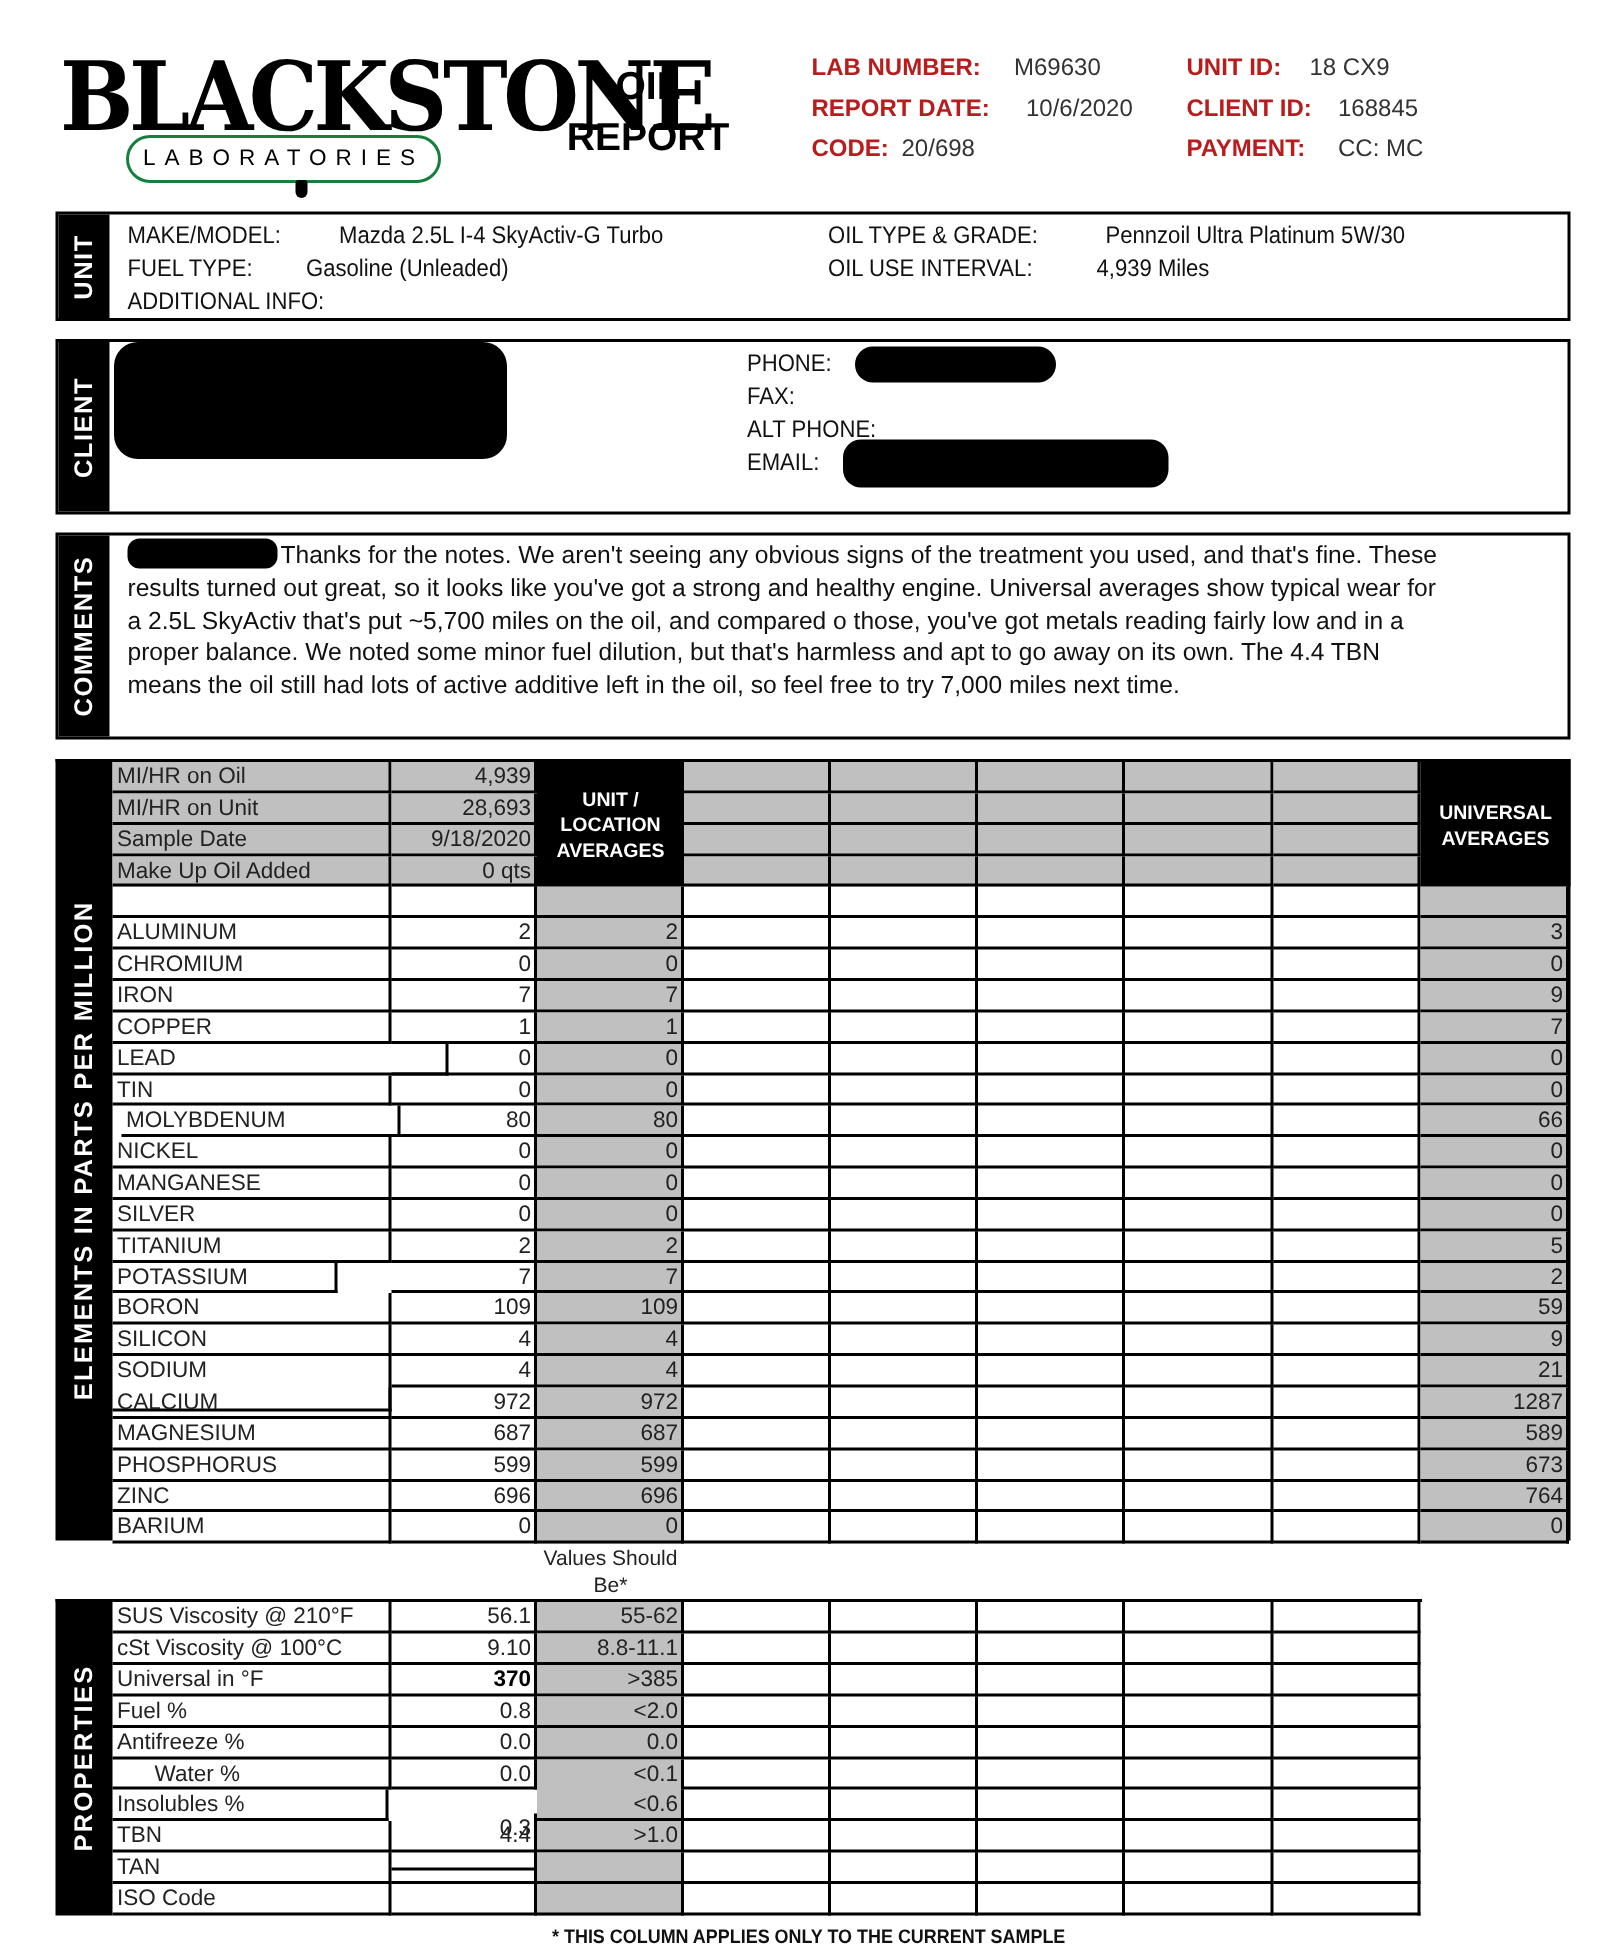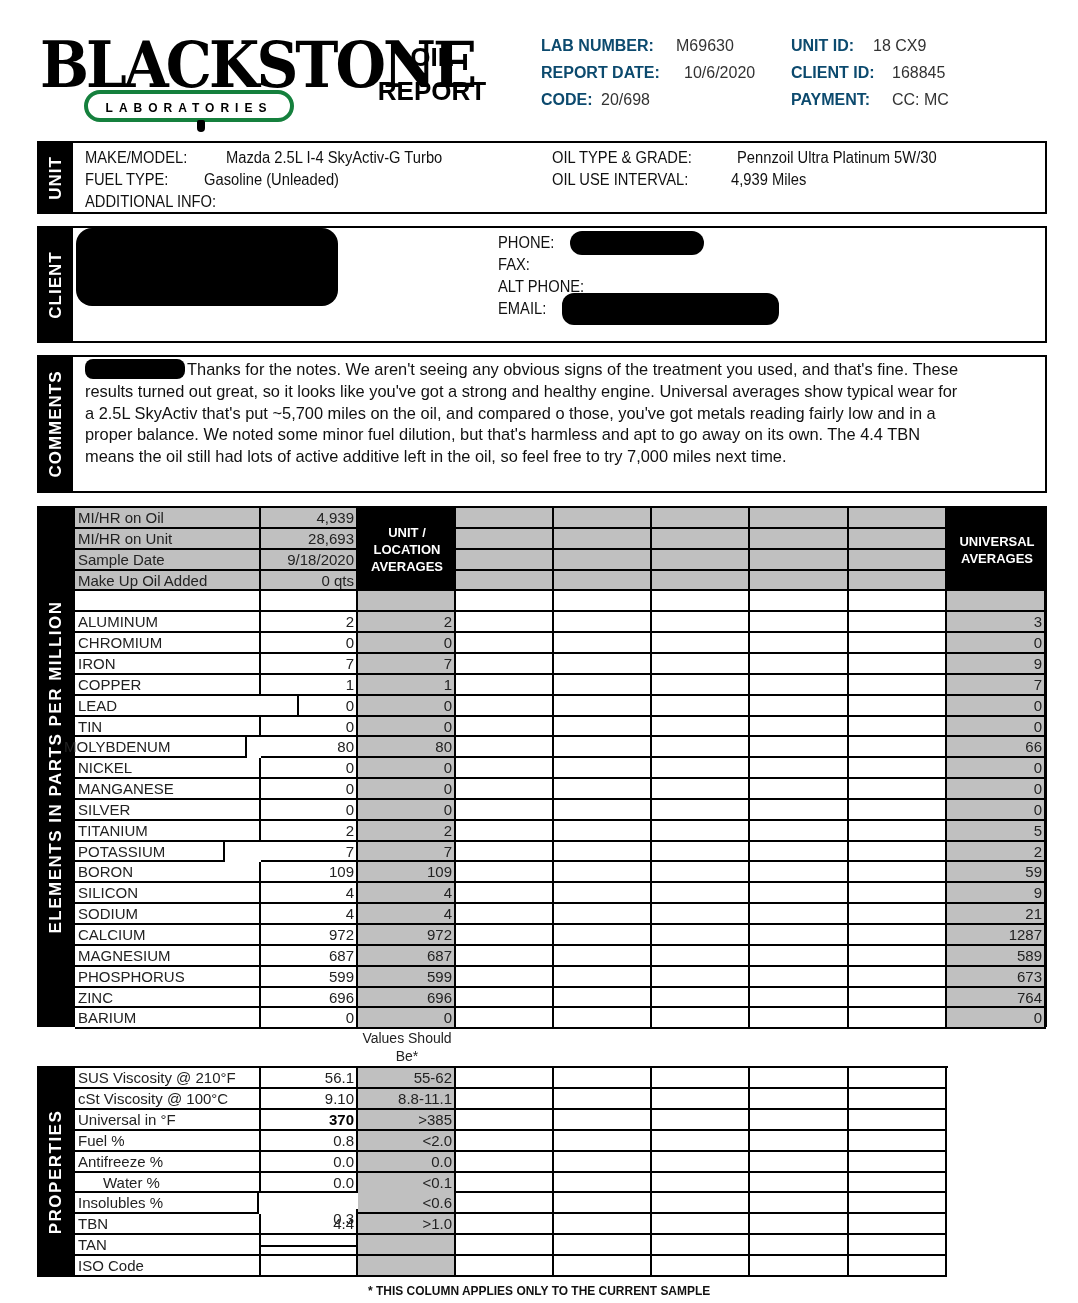--- a/index.html
+++ b/index.html
@@ -2,26 +2,26 @@
 <html><head>
 <meta charset="utf-8">
 <style>
   * { box-sizing: border-box; margin: 0; padding: 0; }
   html, body { width: 1078px; height: 1303px; background: #ffffff; overflow: hidden; }
   body { position: relative; font-family: "Liberation Sans", sans-serif; color: #1a1a1a; }
 
   
   .logo { position: absolute; left: 40px; top: 26px; width: 292px; height: 108px; }
   .logo-main { position: absolute; left: 0; top: 0; width: 292px; font-family: "DejaVu Serif", serif; font-weight: bold; font-size: 58px; letter-spacing: -3px; line-height: 70px; color: #000; transform: scaleY(1.1); transform-origin: top left; white-space: nowrap; }
-  .logo-sub { position: absolute; left: 44px; top: 64px; width: 210px; height: 32px; border: 4px solid #15803d; border-radius: 16px; background: #fff; font-size: 12px; letter-spacing: 6px; text-align: center; line-height: 28px; font-weight: bold; color: #000; }
+  .logo-sub { position: absolute; left: 44px; top: 64px; width: 210px; height: 32px; border: 2px solid #15803d; border-radius: 16px; background: #fff; font-size: 15px; letter-spacing: 6px; text-align: center; line-height: 28px; font-weight: normal; color: #000; }
   .logo-drop { position: absolute; left: 157px; top: 94px; width: 8px; height: 12px; background: #000; border-radius: 2px 2px 4px 4px; }
   .report-title { position: absolute; left: 372px; top: 40px; width: 120px; text-align: center; font-weight: bold; font-size: 26px; line-height: 34px; color: #000; }
 
   .info { position: absolute; font-size: 16px; line-height: 20px; white-space: nowrap; }
-  .info .lbl { font-weight: bold; color: #0c4a6e; }
+  .info .lbl { font-weight: bold; color: #b91c1c; }
   .info .val { color: #333; }
 
   
   .box { position: absolute; left: 37px; width: 1010px; border: 2px solid #000; }
   .side { position: absolute; left: 0; top: 0; bottom: 0; width: 34px; background: #000; }
   .side span { position: absolute; left: 50%; top: 50%; transform: translate(-50%, -50%) rotate(-90deg); color: #fff; font-weight: bold; font-size: 17px; letter-spacing: 1px; white-space: nowrap; }
   .ftxt { position: absolute; font-size: 16px; line-height: 20px; white-space: nowrap; color: #111; transform: scaleX(0.92); transform-origin: left center; }
   .redact { position: absolute; background: #000; border-radius: 12px; }
 
   .comment { position: absolute; left: 46px; top: 2px; width: 880px; font-size: 16.4px; line-height: 21.8px; color: #111; }
@@ -202,21 +202,21 @@
 <div class="cell g num" style="left: 947px; top: 696px; width: 99px; height: 21px;">0</div>
 <div class="cell name" style="left: 75px; top: 717px; width: 186px; height: 20px;">TIN</div>
 <div class="cell num" style="left: 261px; top: 717px; width: 97px; height: 20px;">0</div>
 <div class="cell g num" style="left: 358px; top: 717px; width: 98px; height: 20px;">0</div>
 <div class="cell" style="left: 456px; top: 717px; width: 98px; height: 20px;"></div>
 <div class="cell" style="left: 554px; top: 717px; width: 98px; height: 20px;"></div>
 <div class="cell" style="left: 652px; top: 717px; width: 98px; height: 20px;"></div>
 <div class="cell" style="left: 750px; top: 717px; width: 99px; height: 20px;"></div>
 <div class="cell" style="left: 849px; top: 717px; width: 98px; height: 20px;"></div>
 <div class="cell g num" style="left: 947px; top: 717px; width: 99px; height: 20px;">0</div>
-<div class="cell name" style="left: 61px; top: 737px; width: 186px; height: 21px;">MOLYBDENUM</div>
+<div class="cell name" style="left: 81px; top: 737px; width: 186px; height: 21px;">MOLYBDENUM</div>
 <div class="cell num" style="left: 261px; top: 737px; width: 97px; height: 21px;">80</div>
 <div class="cell g num" style="left: 358px; top: 737px; width: 98px; height: 21px;">80</div>
 <div class="cell" style="left: 456px; top: 737px; width: 98px; height: 21px;"></div>
 <div class="cell" style="left: 554px; top: 737px; width: 98px; height: 21px;"></div>
 <div class="cell" style="left: 652px; top: 737px; width: 98px; height: 21px;"></div>
 <div class="cell" style="left: 750px; top: 737px; width: 99px; height: 21px;"></div>
 <div class="cell" style="left: 849px; top: 737px; width: 98px; height: 21px;"></div>
 <div class="cell g num" style="left: 947px; top: 737px; width: 99px; height: 21px;">66</div>
 <div class="cell name" style="left: 75px; top: 758px; width: 186px; height: 21px;">NICKEL</div>
 <div class="cell num" style="left: 261px; top: 758px; width: 97px; height: 21px;">0</div>
@@ -274,21 +274,21 @@
 <div class="cell g num" style="left: 947px; top: 862px; width: 99px; height: 21px;">59</div>
 <div class="cell name" style="left: 75px; top: 883px; width: 186px; height: 21px;">SILICON</div>
 <div class="cell num" style="left: 261px; top: 883px; width: 97px; height: 21px;">4</div>
 <div class="cell g num" style="left: 358px; top: 883px; width: 98px; height: 21px;">4</div>
 <div class="cell" style="left: 456px; top: 883px; width: 98px; height: 21px;"></div>
 <div class="cell" style="left: 554px; top: 883px; width: 98px; height: 21px;"></div>
 <div class="cell" style="left: 652px; top: 883px; width: 98px; height: 21px;"></div>
 <div class="cell" style="left: 750px; top: 883px; width: 99px; height: 21px;"></div>
 <div class="cell" style="left: 849px; top: 883px; width: 98px; height: 21px;"></div>
 <div class="cell g num" style="left: 947px; top: 883px; width: 99px; height: 21px;">9</div>
-<div class="cell name" style="left: 75px; top: 904px; width: 186px; height: 21px;">SODIUM</div>
+<div class="cell name" style="left: 75px; top: 904px; width: 186px; height: 37px;">SODIUM</div>
 <div class="cell num" style="left: 261px; top: 904px; width: 97px; height: 21px;">4</div>
 <div class="cell g num" style="left: 358px; top: 904px; width: 98px; height: 21px;">4</div>
 <div class="cell" style="left: 456px; top: 904px; width: 98px; height: 21px;"></div>
 <div class="cell" style="left: 554px; top: 904px; width: 98px; height: 21px;"></div>
 <div class="cell" style="left: 652px; top: 904px; width: 98px; height: 21px;"></div>
 <div class="cell" style="left: 750px; top: 904px; width: 99px; height: 21px;"></div>
 <div class="cell" style="left: 849px; top: 904px; width: 98px; height: 21px;"></div>
 <div class="cell g num" style="left: 947px; top: 904px; width: 99px; height: 21px;">21</div>
 <div class="cell name" style="left: 75px; top: 925px; width: 186px; height: 21px;">CALCIUM</div>
 <div class="cell num" style="left: 261px; top: 925px; width: 97px; height: 21px;">972</div>

